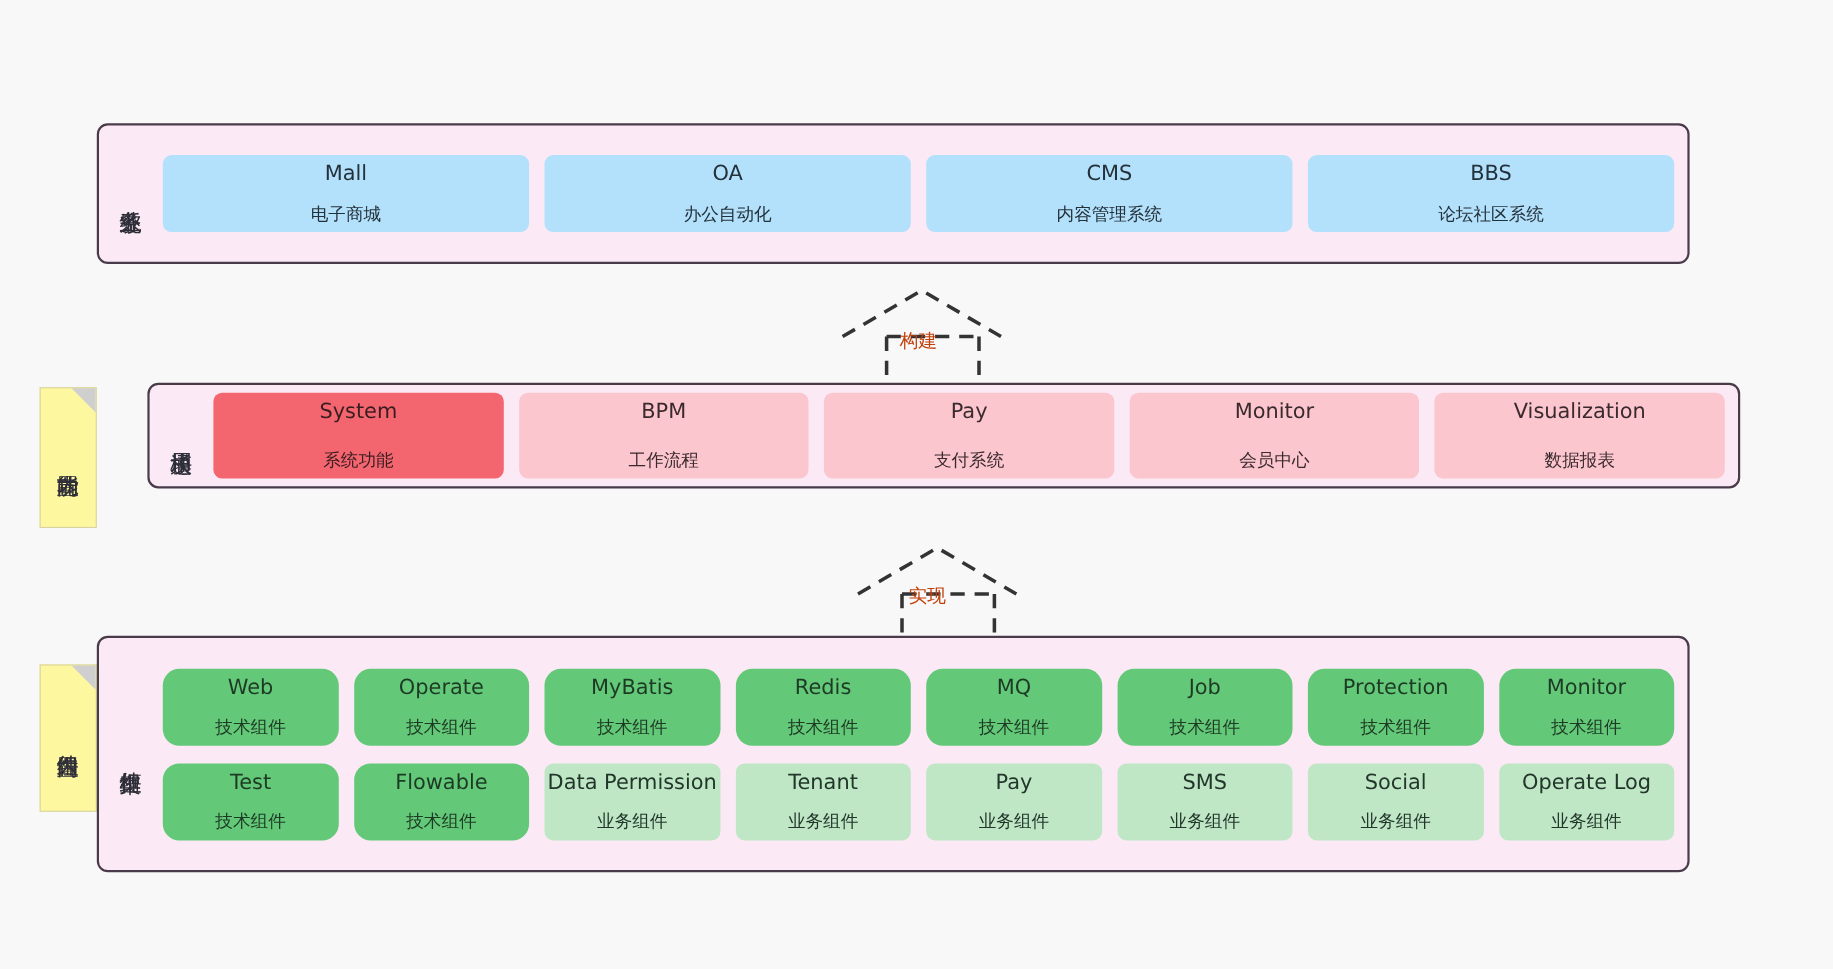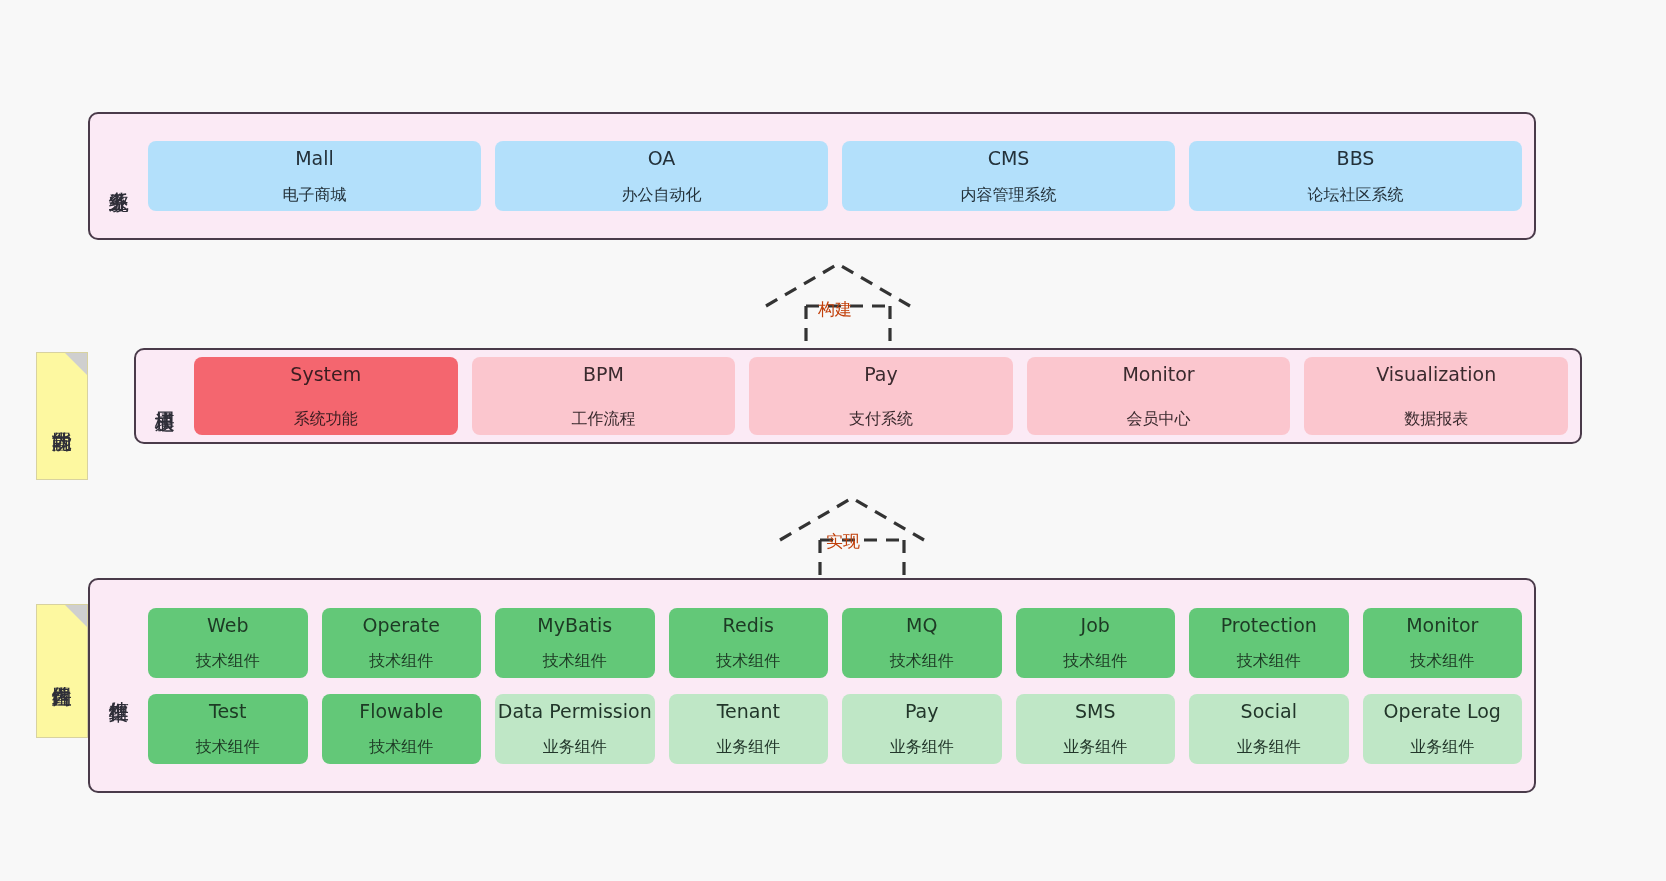--- a/index.html
+++ b/index.html
@@ -74,21 +74,21 @@
     line-height: 1.26;
     padding: 6px 0;
     min-width: 0;
   }
   .card .t1 { font-size: 19px; }
   .card .t2 { font-size: 16px; }
 
   .card.blue       { background: #b3e0fb; color: #23313a; }
   .card.red        { background: #f4666f; color: #3a1d21; }
   .card.pink       { background: #fbc6ce; color: #3a2a2e; }
-  .card.green      { background: #63c878; color: #1d3a24; }
+  .card.green      { background: #63c878; color: #1d3a24; border-radius: 15px; }
   .card.lightgreen { background: #bfe7c6; color: #22362a; }
 
   
   #band-business  { left: 88px;  top: 112px; width: 1448px; height: 128px; }
   #band-common    { left: 88px;  top: 348px; width: 1448px; height: 96px; margin-left: 46px; }
   #band-framework { left: 88px;  top: 578px; width: 1448px; height: 215px; }
 
   #band-business .card  { height: 70px; }
   #band-common   .card  { height: 78px; }
   #band-framework .card { height: 70px; }

